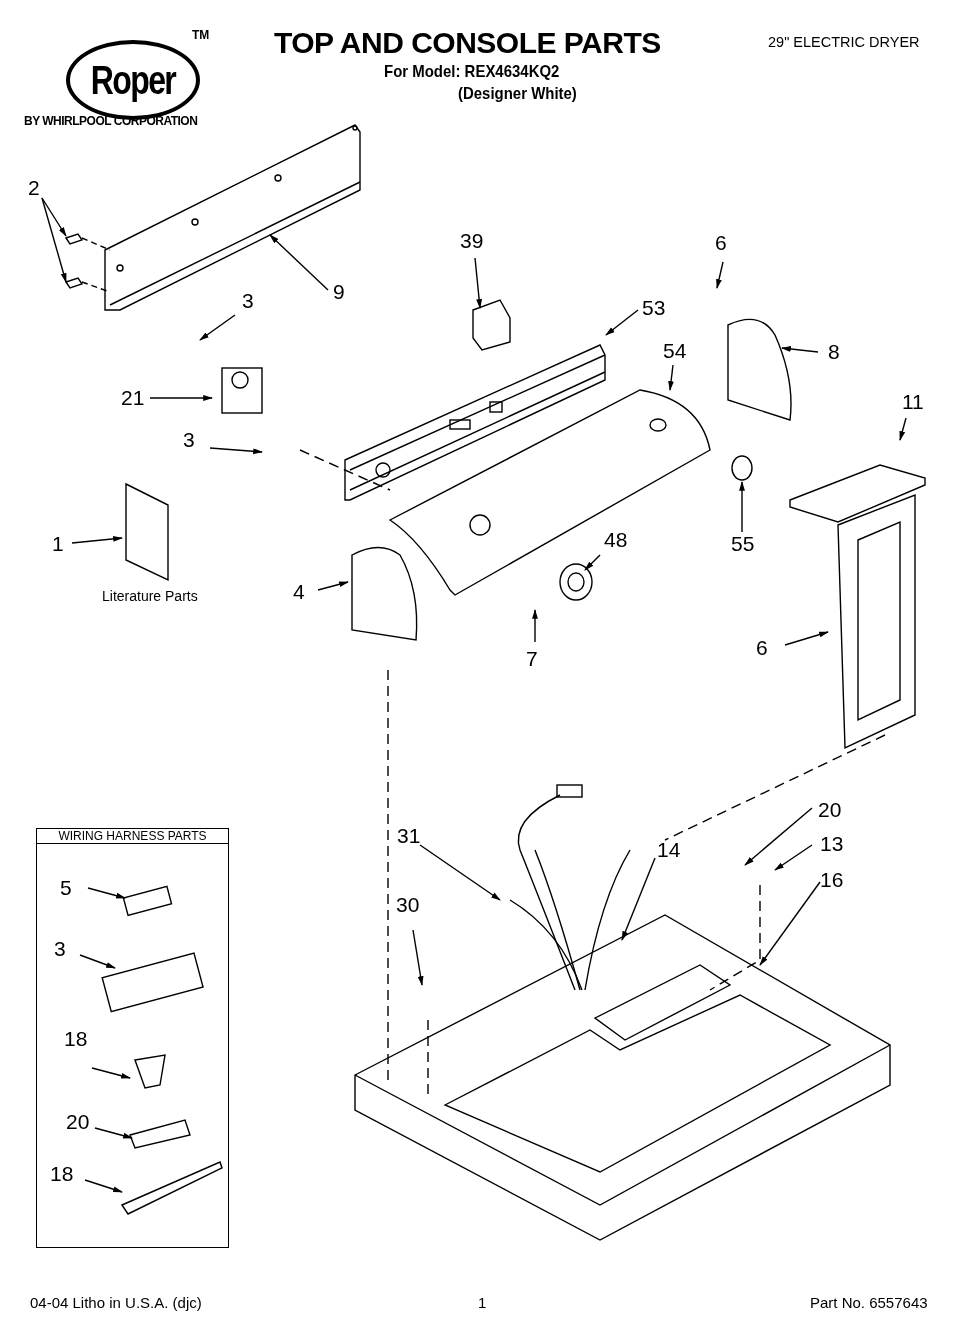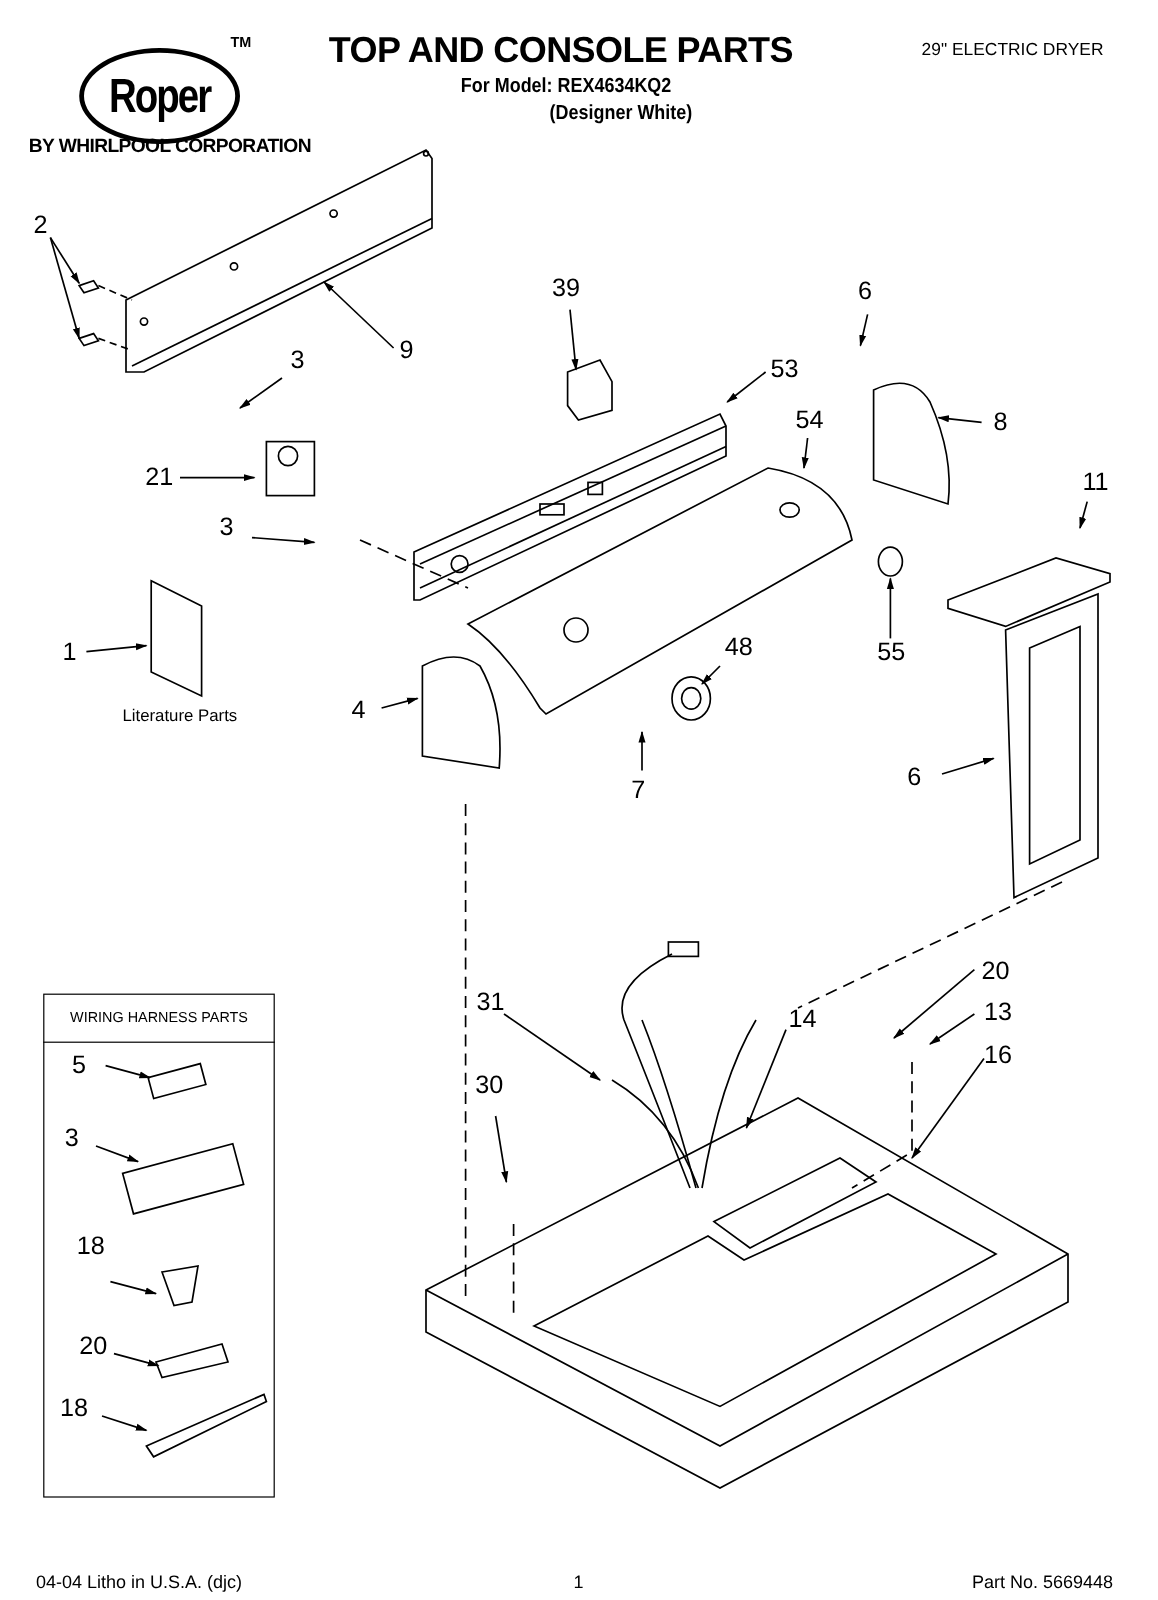--- a/index.html
+++ b/index.html
@@ -3,31 +3,31 @@
 <meta charset="utf-8">
 <style>
   html, body { margin:0; padding:0; background:#ffffff; }
   body { width:965px; height:1333px; position:relative; overflow:hidden;
          font-family:"Liberation Sans", sans-serif; color:#000; }
   .abs { position:absolute; }
   .logo-oval { left:66px; top:40px; width:134px; height:80px; border:4px solid #000; border-radius:50%; box-sizing:border-box; }
   .logo-text { left:66px; top:40px; width:134px; height:80px; display:flex; align-items:center; justify-content:center;
                font-family:"Liberation Sans", sans-serif; font-weight:bold; font-size:40px; letter-spacing:-2px; transform:scaleX(0.8); }
   .tm { left:192px; top:28px; font-size:12px; font-weight:bold; }
-  .byline { left:24px; top:114px; font-size:16px; font-weight:bold; letter-spacing:-0.5px; }
+  .byline { left:24px; top:114px; font-size:12px; font-weight:bold; letter-spacing:-0.5px; }
   .title { left:274px; top:26px; font-size:30px; font-weight:bold; letter-spacing:-0.5px; }
   .model { left:384px; top:62px; font-size:17px; font-weight:bold; transform:scaleX(0.88); transform-origin:left; }
   .variant { left:458px; top:84px; font-size:17px; font-weight:bold; transform:scaleX(0.88); transform-origin:left; }
   .product { left:768px; top:34px; font-size:14.5px; }
   .callout { font-size:21px; }
   .lit { left:102px; top:588px; font-size:14px; }
   .wh-box { left:36px; top:828px; width:193px; height:420px; border:1px solid #000; box-sizing:border-box; }
-  .wh-head { left:36px; top:828px; width:193px; height:41px; border-bottom:1px solid #000; box-sizing:border-box;
+  .wh-head { left:36px; top:828px; width:193px; height:16px; border-bottom:1px solid #000; box-sizing:border-box;
              font-size:12px; display:flex; align-items:center; justify-content:center; }
-  .footer { top:1294px; font-size:15px;margin-top:16px; }
+  .footer { top:1294px; font-size:15px; }
   svg.art { position:absolute; left:0; top:0; }
 </style>
 </head>
 <body>
 
 <div class="abs logo-oval"></div>
 <div class="abs logo-text">Roper</div>
 <div class="abs tm">TM</div>
 <div class="abs byline">BY WHIRLPOOL CORPORATION</div>
 <div class="abs title">TOP AND CONSOLE PARTS</div>
@@ -197,13 +197,13 @@
 <div class="abs wh-box"></div>
 <div class="abs wh-head">WIRING HARNESS PARTS</div>
 <div class="abs callout" style="left:60px;top:876px">5</div>
 <div class="abs callout" style="left:54px;top:937px">3</div>
 <div class="abs callout" style="left:64px;top:1027px">18</div>
 <div class="abs callout" style="left:66px;top:1110px">20</div>
 <div class="abs callout" style="left:50px;top:1162px">18</div>
 
 <div class="abs footer" style="left:30px">04-04 Litho in U.S.A. (djc)</div>
 <div class="abs footer" style="left:478px">1</div>
-<div class="abs footer" style="left:810px">Part No. 5669448</div>
+<div class="abs footer" style="left:810px">Part No. 6557643</div>
 
 </body></html>

